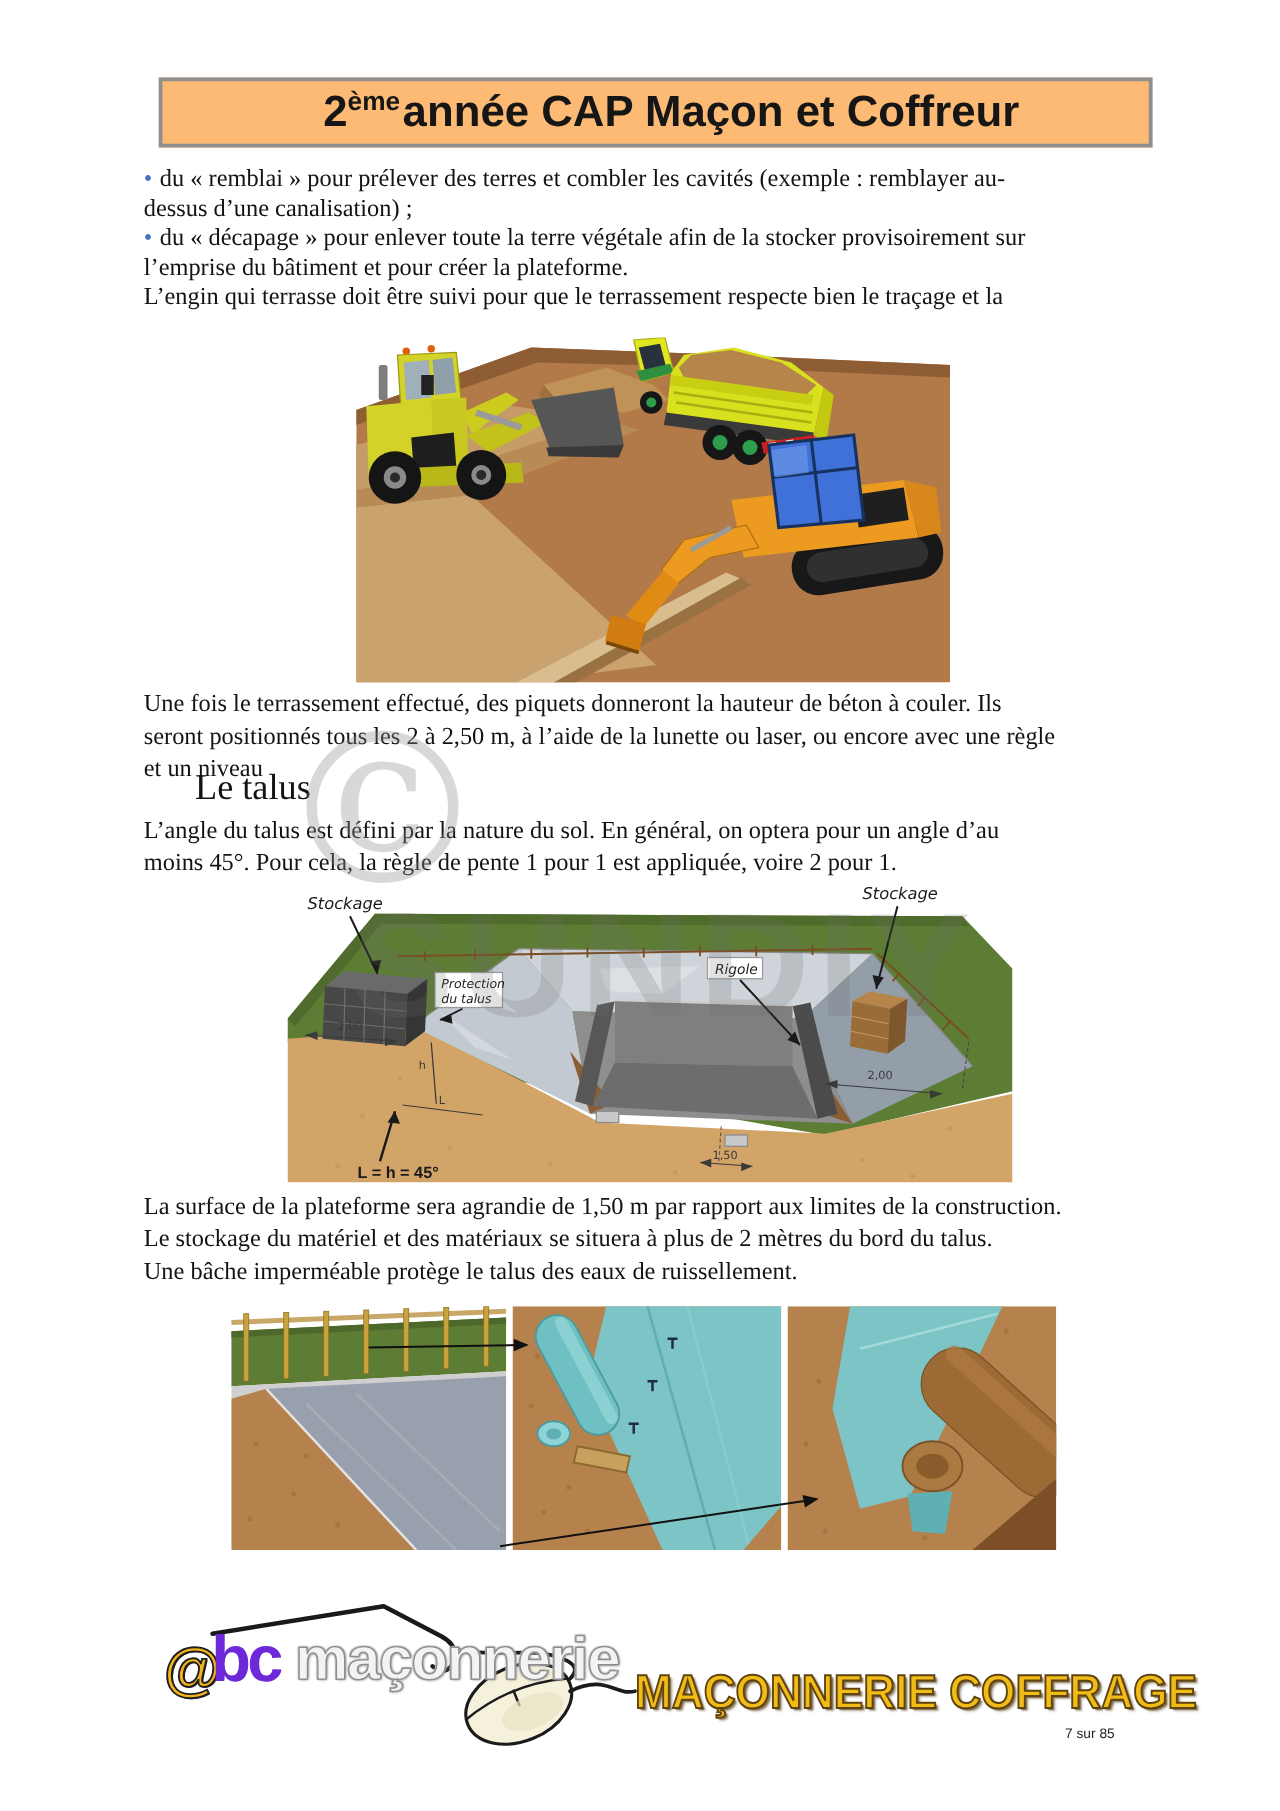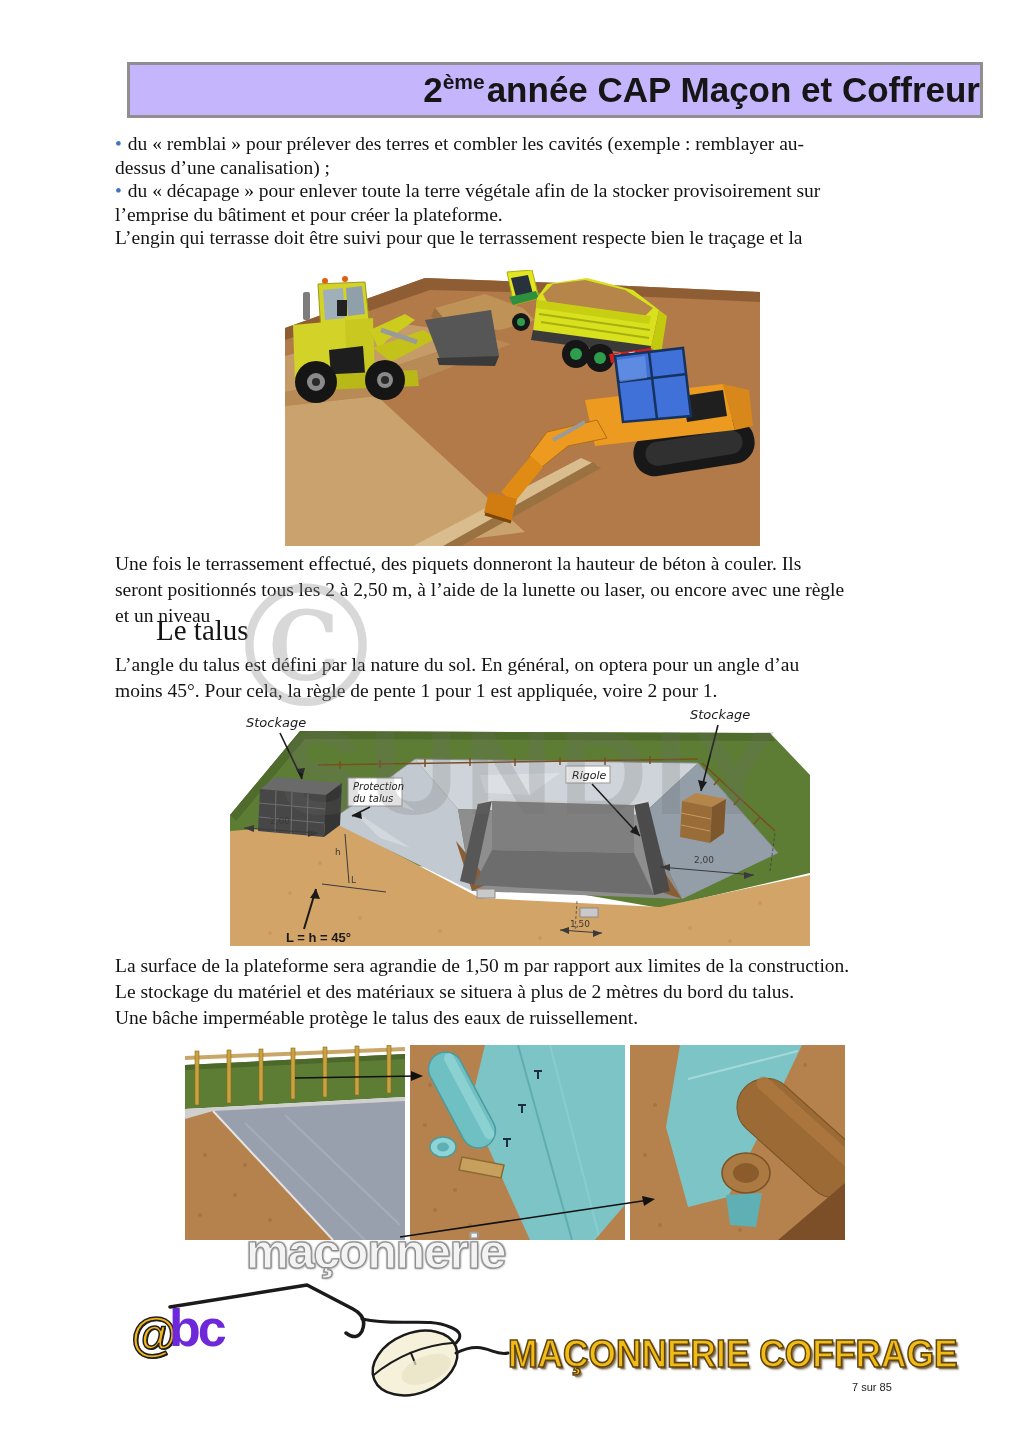--- a/index.html
+++ b/index.html
@@ -1,22 +1,22 @@
 <!DOCTYPE html>
 <html><head>
 <meta charset="utf-8">
 <style>
   html,body{margin:0;padding:0;background:#fff;}
   .page{position:relative;width:1024px;height:1449px;background:#ffffff;overflow:hidden;
         font-family:"Liberation Serif",serif;color:#131313;}
 
   
   .banner{position:absolute;left:127px;top:62px;width:764px;height:50px;
-          background:#c4b5fd;border:3px solid #8f8f8f;
-          display:flex;align-items:center;justify-content:flex-end;padding-left:86px;
+          background:#fdba74;border:3px solid #8f8f8f;
+          display:flex;align-items:center;justify-content:center;padding-left:25px;
           font-family:"Liberation Sans",sans-serif;font-weight:bold;font-size:35px;color:#161616;}
   .banner sup{font-size:21px;line-height:0;vertical-align:super;margin:0 2px 0 0;font-weight:bold;}
 
   
   .tblock{position:absolute;left:115px;width:800px;font-size:19.5px;}
   .tline{white-space:nowrap;}
   .bullet{color:#4472c4;margin-right:6px;}
   #intro{top:132px;line-height:23.5px;}
   #para-terrassement{top:551px;line-height:26px;}
   #heading-talus{position:absolute;left:117px;top:613px;font-size:29px;line-height:34px;margin-left:39px;}
@@ -41,24 +41,24 @@
              letter-spacing:6px;transform:scaleX(1.04);transform-origin:left;
              color:#6e6e6e;opacity:.20;z-index:5;pointer-events:none;}
 
   
   #footer-art{position:absolute;left:100px;top:1275px;width:860px;height:150px;z-index:1;}
   .logo-at{position:absolute;left:131px;top:1311px;font-family:"Liberation Sans",sans-serif;
            font-weight:bold;font-size:47px;line-height:47px;color:#f2b418;z-index:2;
            -webkit-text-stroke:1.5px #1e1e1e;text-shadow:1px 1px 0 #1e1e1e;}
   .logo-bc{position:absolute;left:169px;top:1300px;font-family:"Liberation Sans",sans-serif;
            font-weight:bold;font-size:52px;line-height:56px;color:#6d28d9;letter-spacing:-3px;z-index:2;}
-  .logo-name{position:absolute;left:236px;top:1228px;font-family:"Liberation Sans",sans-serif;
+  .logo-name{position:absolute;left:236px;top:1304px;font-family:"Liberation Sans",sans-serif;
            font-weight:bold;font-size:48px;line-height:48px;color:#f3f3f3;letter-spacing:-1px;z-index:2;
            -webkit-text-stroke:1px #8d8d8d;
-           text-shadow:1px 1px 2px #9a9a9a,-1px -1px 1px #bcbcbc,1px -1px 1px #aaa,-1px 1px 1px #aaa;margin-left:10px;}
+           text-shadow:1px 1px 2px #9a9a9a,-1px -1px 1px #bcbcbc,1px -1px 1px #aaa,-1px 1px 1px #aaa;}
   .brand{position:absolute;left:508px;top:1335px;font-family:"Liberation Sans",sans-serif;
          font-weight:bold;font-size:38px;line-height:38px;color:#f2bc16;z-index:2;
          transform:scaleX(.93);transform-origin:left;letter-spacing:0px;
          -webkit-text-stroke:1.6px #5f4310;
          text-shadow:2px 2px 1px rgba(92,62,12,.6),3px 3px 2px rgba(60,40,8,.35);}
   .pagenum{position:absolute;left:852px;top:1381px;font-family:"Liberation Sans",sans-serif;
            font-size:11px;color:#222;}
 
   .dimtxt{font-family:"DejaVu Sans",sans-serif;font-size:9px;fill:#3a3a3a;}
   .lbl{font-family:"DejaVu Sans",sans-serif;font-style:italic;fill:#1a1a1a;}

